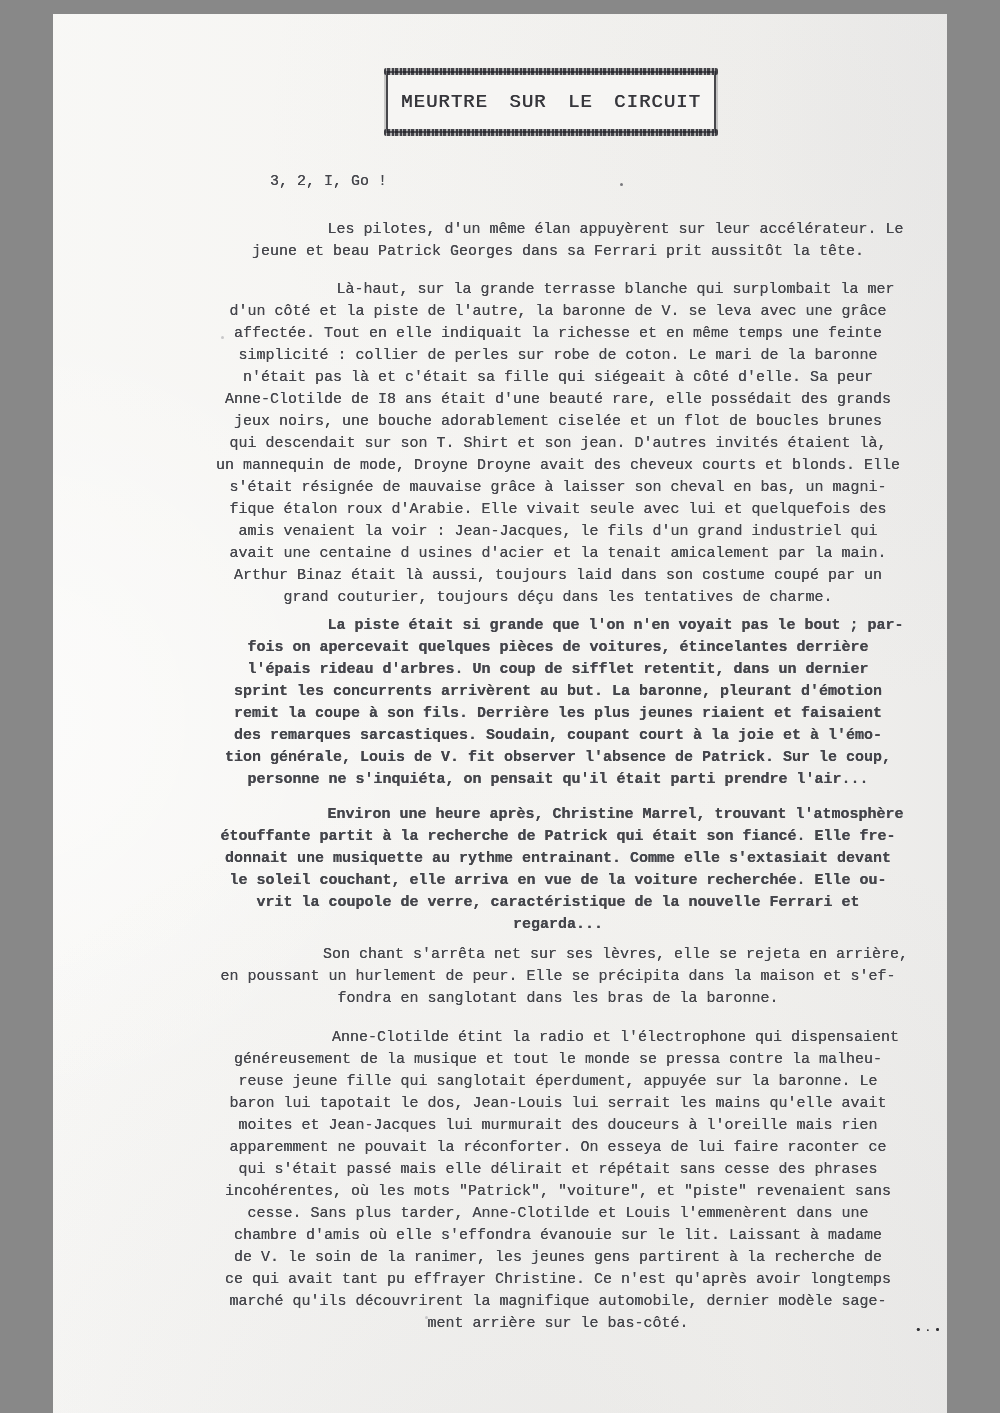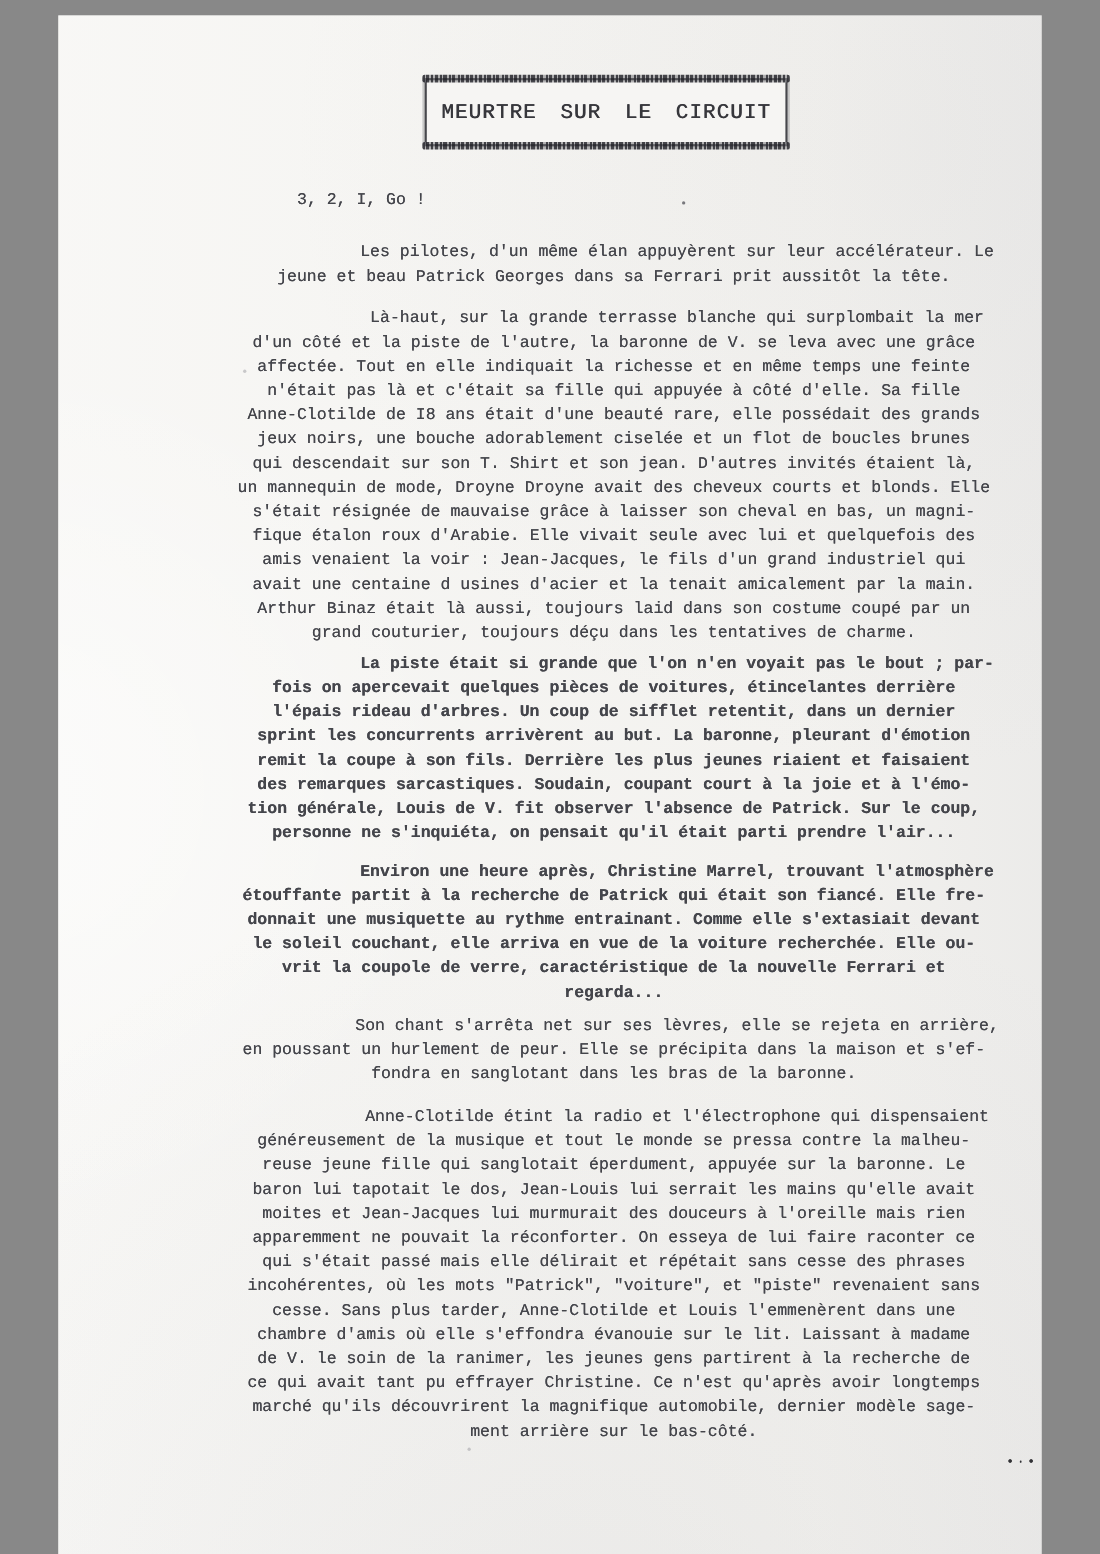--- a/index.html
+++ b/index.html
@@ -94,21 +94,22 @@
 
     <div class="para p1">
       <div class="ln first">Les pilotes, d'un même élan appuyèrent sur leur accélérateur. Le</div>
       <div class="ln">jeune et beau Patrick Georges dans sa Ferrari prit aussitôt la tête.</div>
     </div>
 
     <div class="para p2">
       <div class="ln first">Là-haut, sur la grande terrasse blanche qui surplombait la mer</div>
       <div class="ln">d'un côté et la piste de l'autre, la baronne de V. se leva avec une grâce</div>
       <div class="ln">affectée. Tout en elle indiquait la richesse et en même temps une feinte</div>
-      <div class="ln">n'était pas là et c'était sa fille qui appuyée à côté d'elle. Sa fille</div>
+      <div class="ln">simplicité : collier de perles sur robe de coton. Le mari de la baronne</div>
+      <div class="ln">n'était pas là et c'était sa fille qui siégeait à côté d'elle. Sa peur</div>
       <div class="ln">Anne-Clotilde de I8 ans était d'une beauté rare, elle possédait des grands</div>
       <div class="ln">jeux noirs, une bouche adorablement ciselée et un flot de boucles brunes</div>
       <div class="ln">qui descendait sur son T. Shirt et son jean. D'autres invités étaient là,</div>
       <div class="ln">un mannequin de mode, Droyne Droyne avait des cheveux courts et blonds. Elle</div>
       <div class="ln">s'était résignée de mauvaise grâce à laisser son cheval en bas, un magni-</div>
       <div class="ln">fique étalon roux d'Arabie. Elle vivait seule avec lui et quelquefois des</div>
       <div class="ln">amis venaient la voir : Jean-Jacques, le fils d'un grand industriel qui</div>
       <div class="ln">avait une centaine d usines d'acier et la tenait amicalement par la main.</div>
       <div class="ln">Arthur Binaz était là aussi, toujours laid dans son costume coupé par un</div>
       <div class="ln">grand couturier, toujours déçu dans les tentatives de charme.</div>

